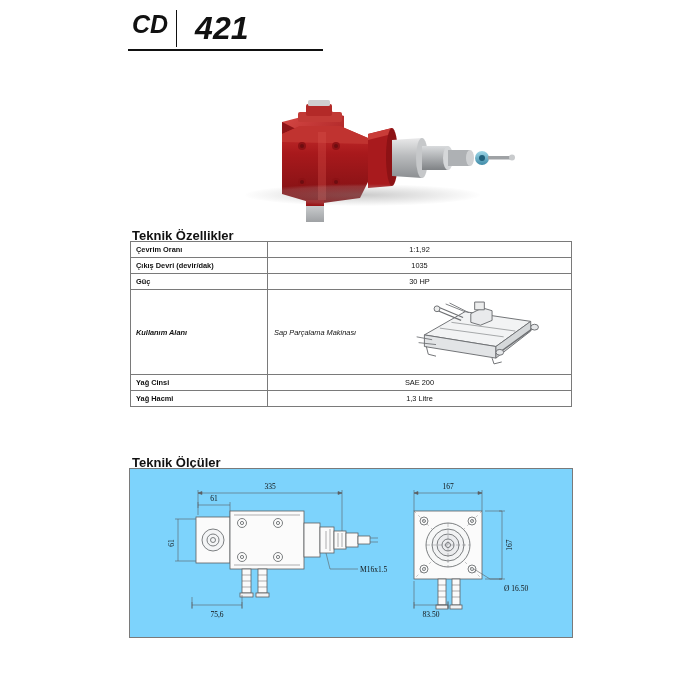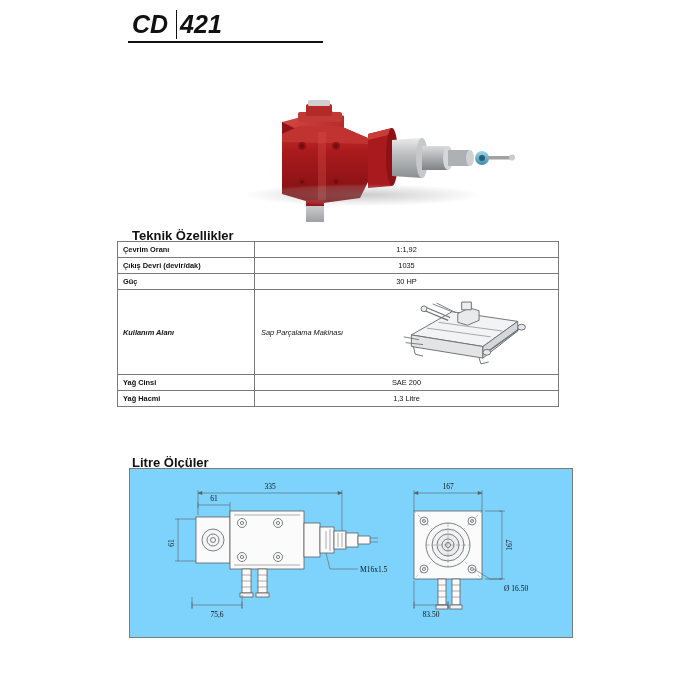--- a/index.html
+++ b/index.html
@@ -32,26 +32,26 @@
   }
   .title-cd {
     font-size: 25px;
     font-weight: bold;
     font-style: italic;
     letter-spacing: 0px;
     padding: 0 8px 0 4px;
     color: #111;
   }
   .title-num {
-    font-size: 25px;
+    font-size: 32px;
     font-weight: bold;
     font-style: italic;
     color: #111;
     border-left: 1.5px solid #111;
-    padding: 0 10px 0 3px;
+    padding: 0 10px 0 18px;
   }
   .subtitle {
     font-size: 10.5px;
     font-weight: bold;
     font-style: italic;
     letter-spacing: .3px;
     margin-top: 6px;
     padding-left: 4px;
     color: #111;
   }
@@ -80,21 +80,21 @@
     font-size: 13px;
     font-weight: bold;
     color: #111;
   }
   #sec-tech { left: 132px; top: 228px; }
   #sec-dims { left: 132px; top: 455px; }
 
   
   .spec-table {
     position: absolute;
-    left: 117px;
+    left: 130px;
     top: 241px;
     width: 442px;
     border-collapse: collapse;
     table-layout: fixed;
   }
   .spec-table td {
     border: 1px solid #7a7a7a;
     font-size: 7.4px;
     padding: 3px 5px;
     color: #111;
@@ -298,21 +298,21 @@
     <td class="label">Yağ Cinsi</td>
     <td class="value">SAE 200</td>
   </tr>
   <tr>
     <td class="label">Yağ Hacmi</td>
     <td class="value">1,3 Litre</td>
   </tr>
 </tbody>
   </table>
 
-<div class="sec-title" id="sec-dims">Litre Ölçüler</div>
+<div class="sec-title" id="sec-dims">Teknik Ölçüler</div>
 
 <div class="dim-panel">
   <svg class="dim-svg" width="440" height="166" viewBox="0 0 440 166">
     <g stroke="#5c5f62" fill="none" stroke-width=".8">
 
       <g stroke-width=".6">
         <path d="M68 24 L212 24"></path>
         <path d="M68 21 L68 27 M212 21 L212 27"></path>
         <path d="M68 24 L72 22.5 L72 25.5 Z" fill="#5c5f62"></path>
         <path d="M212 24 L208 22.5 L208 25.5 Z" fill="#5c5f62"></path>

